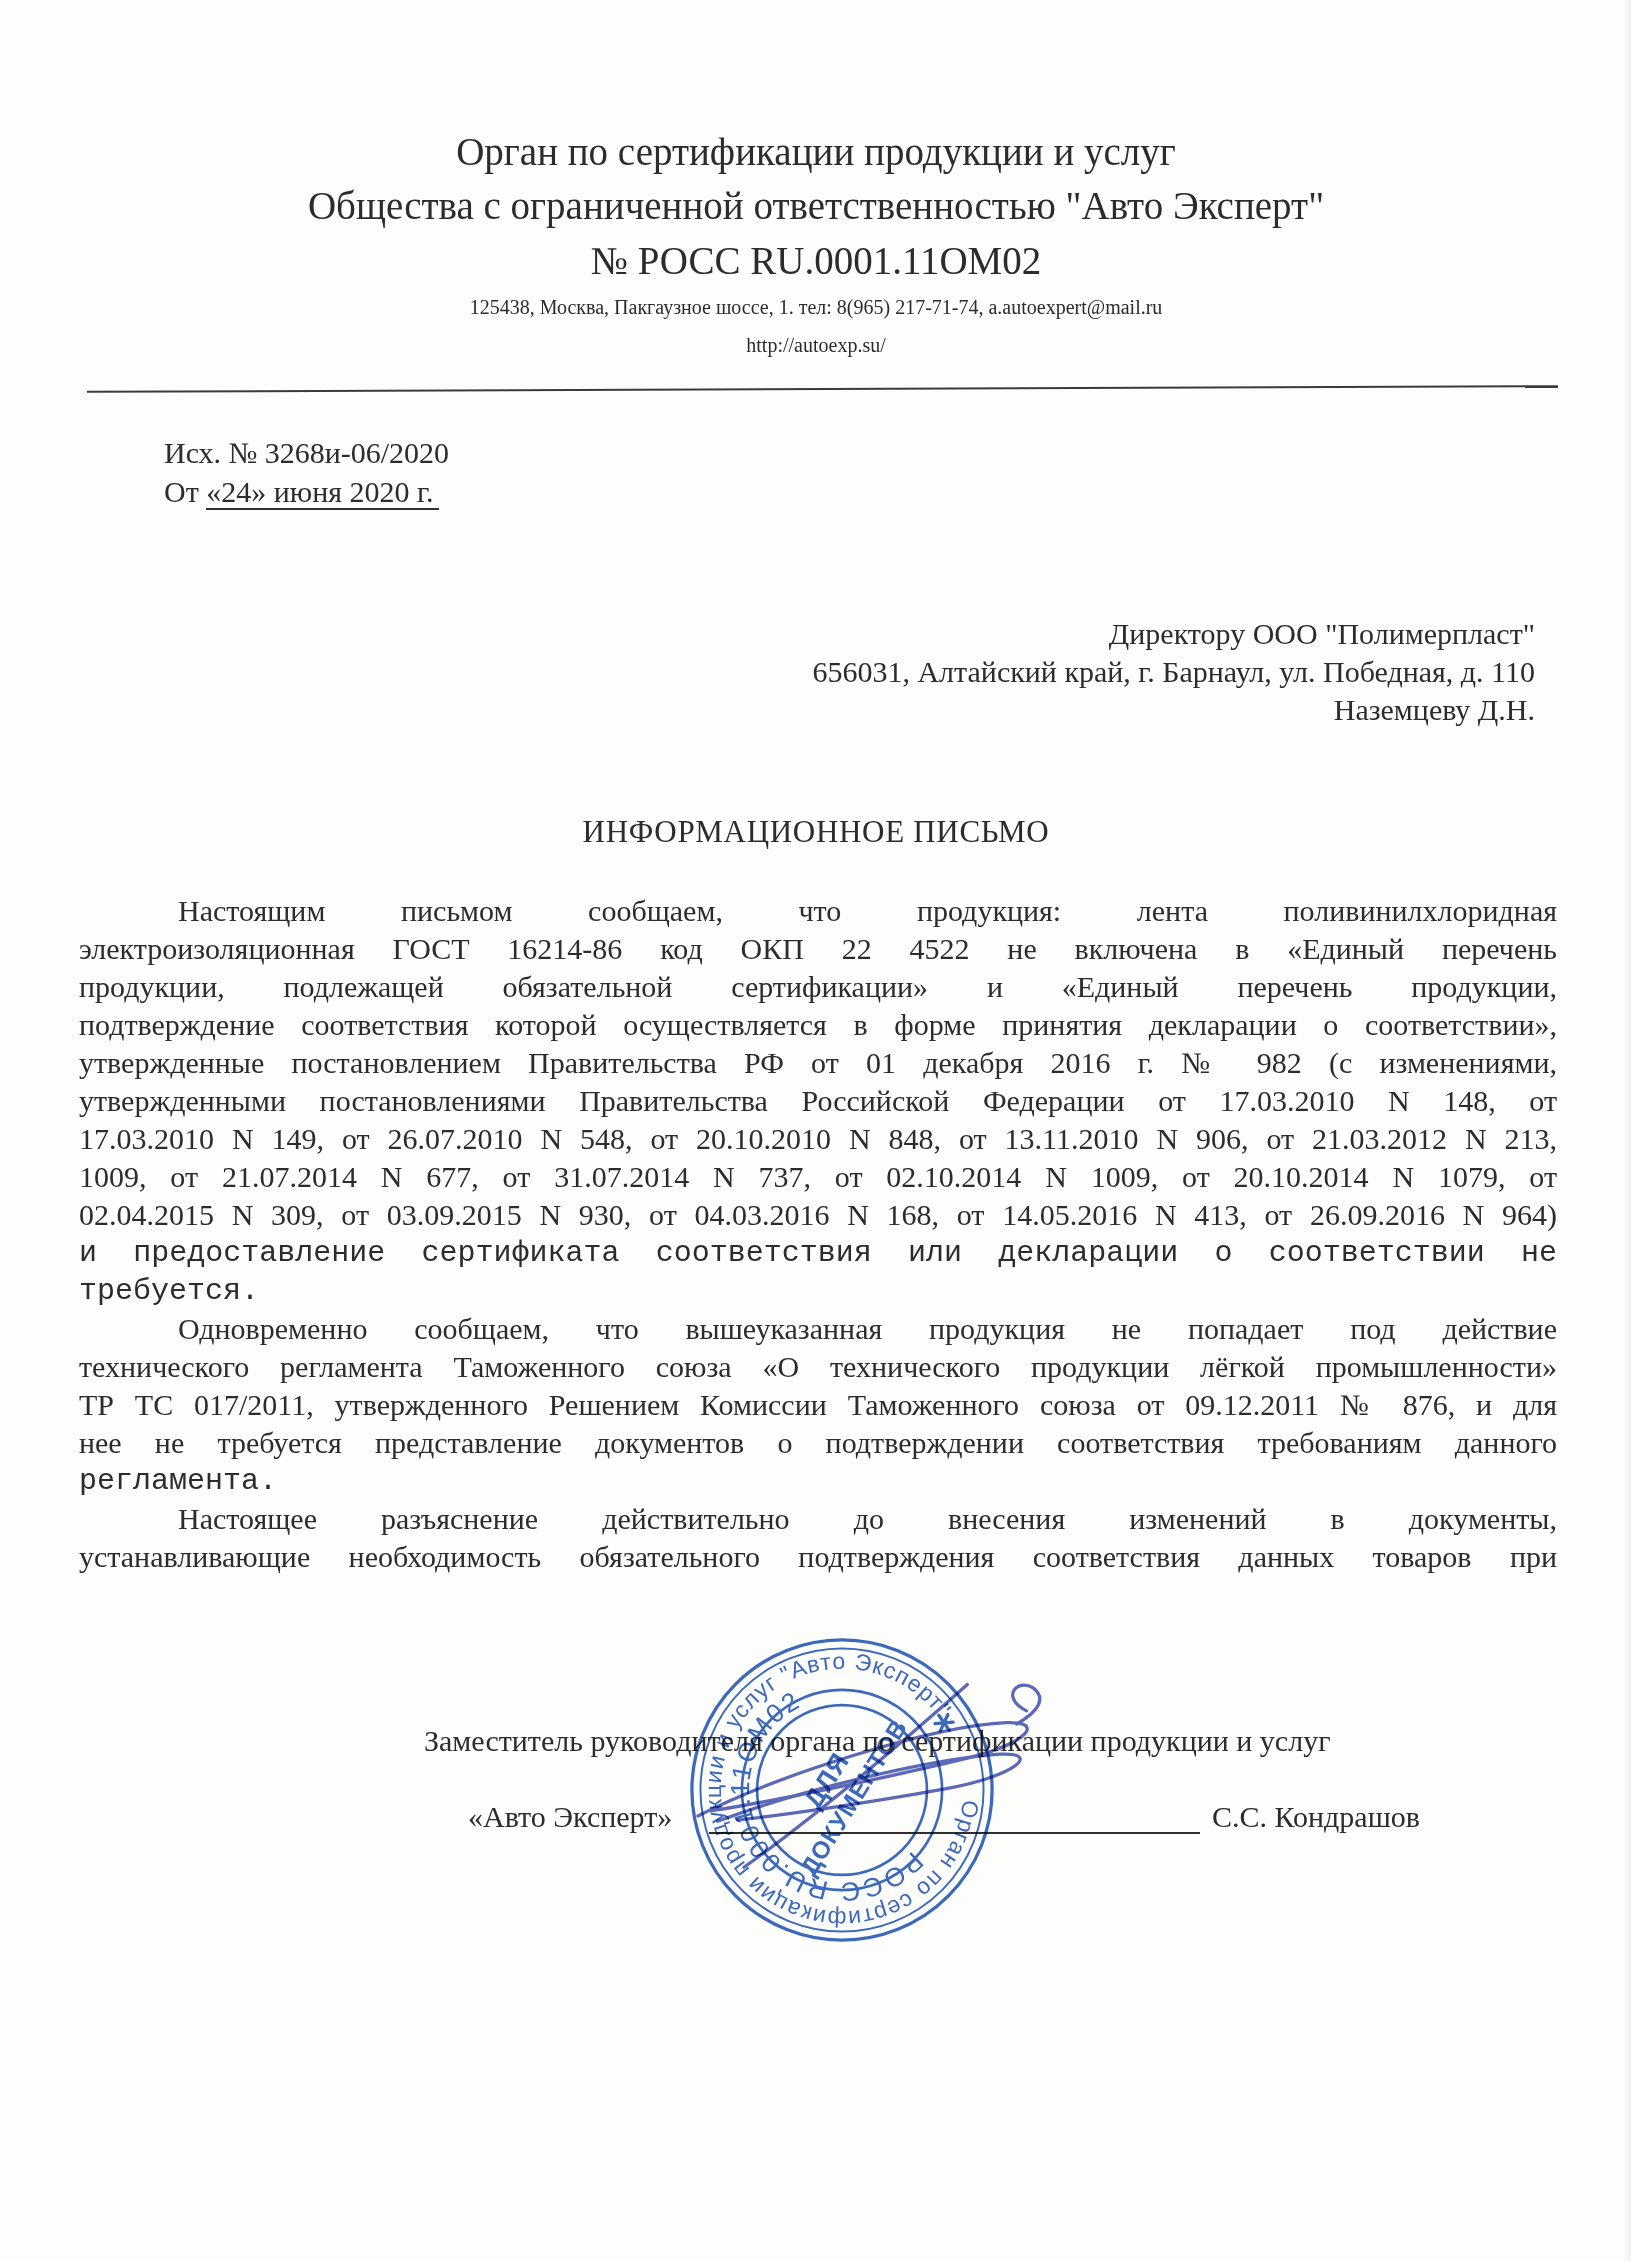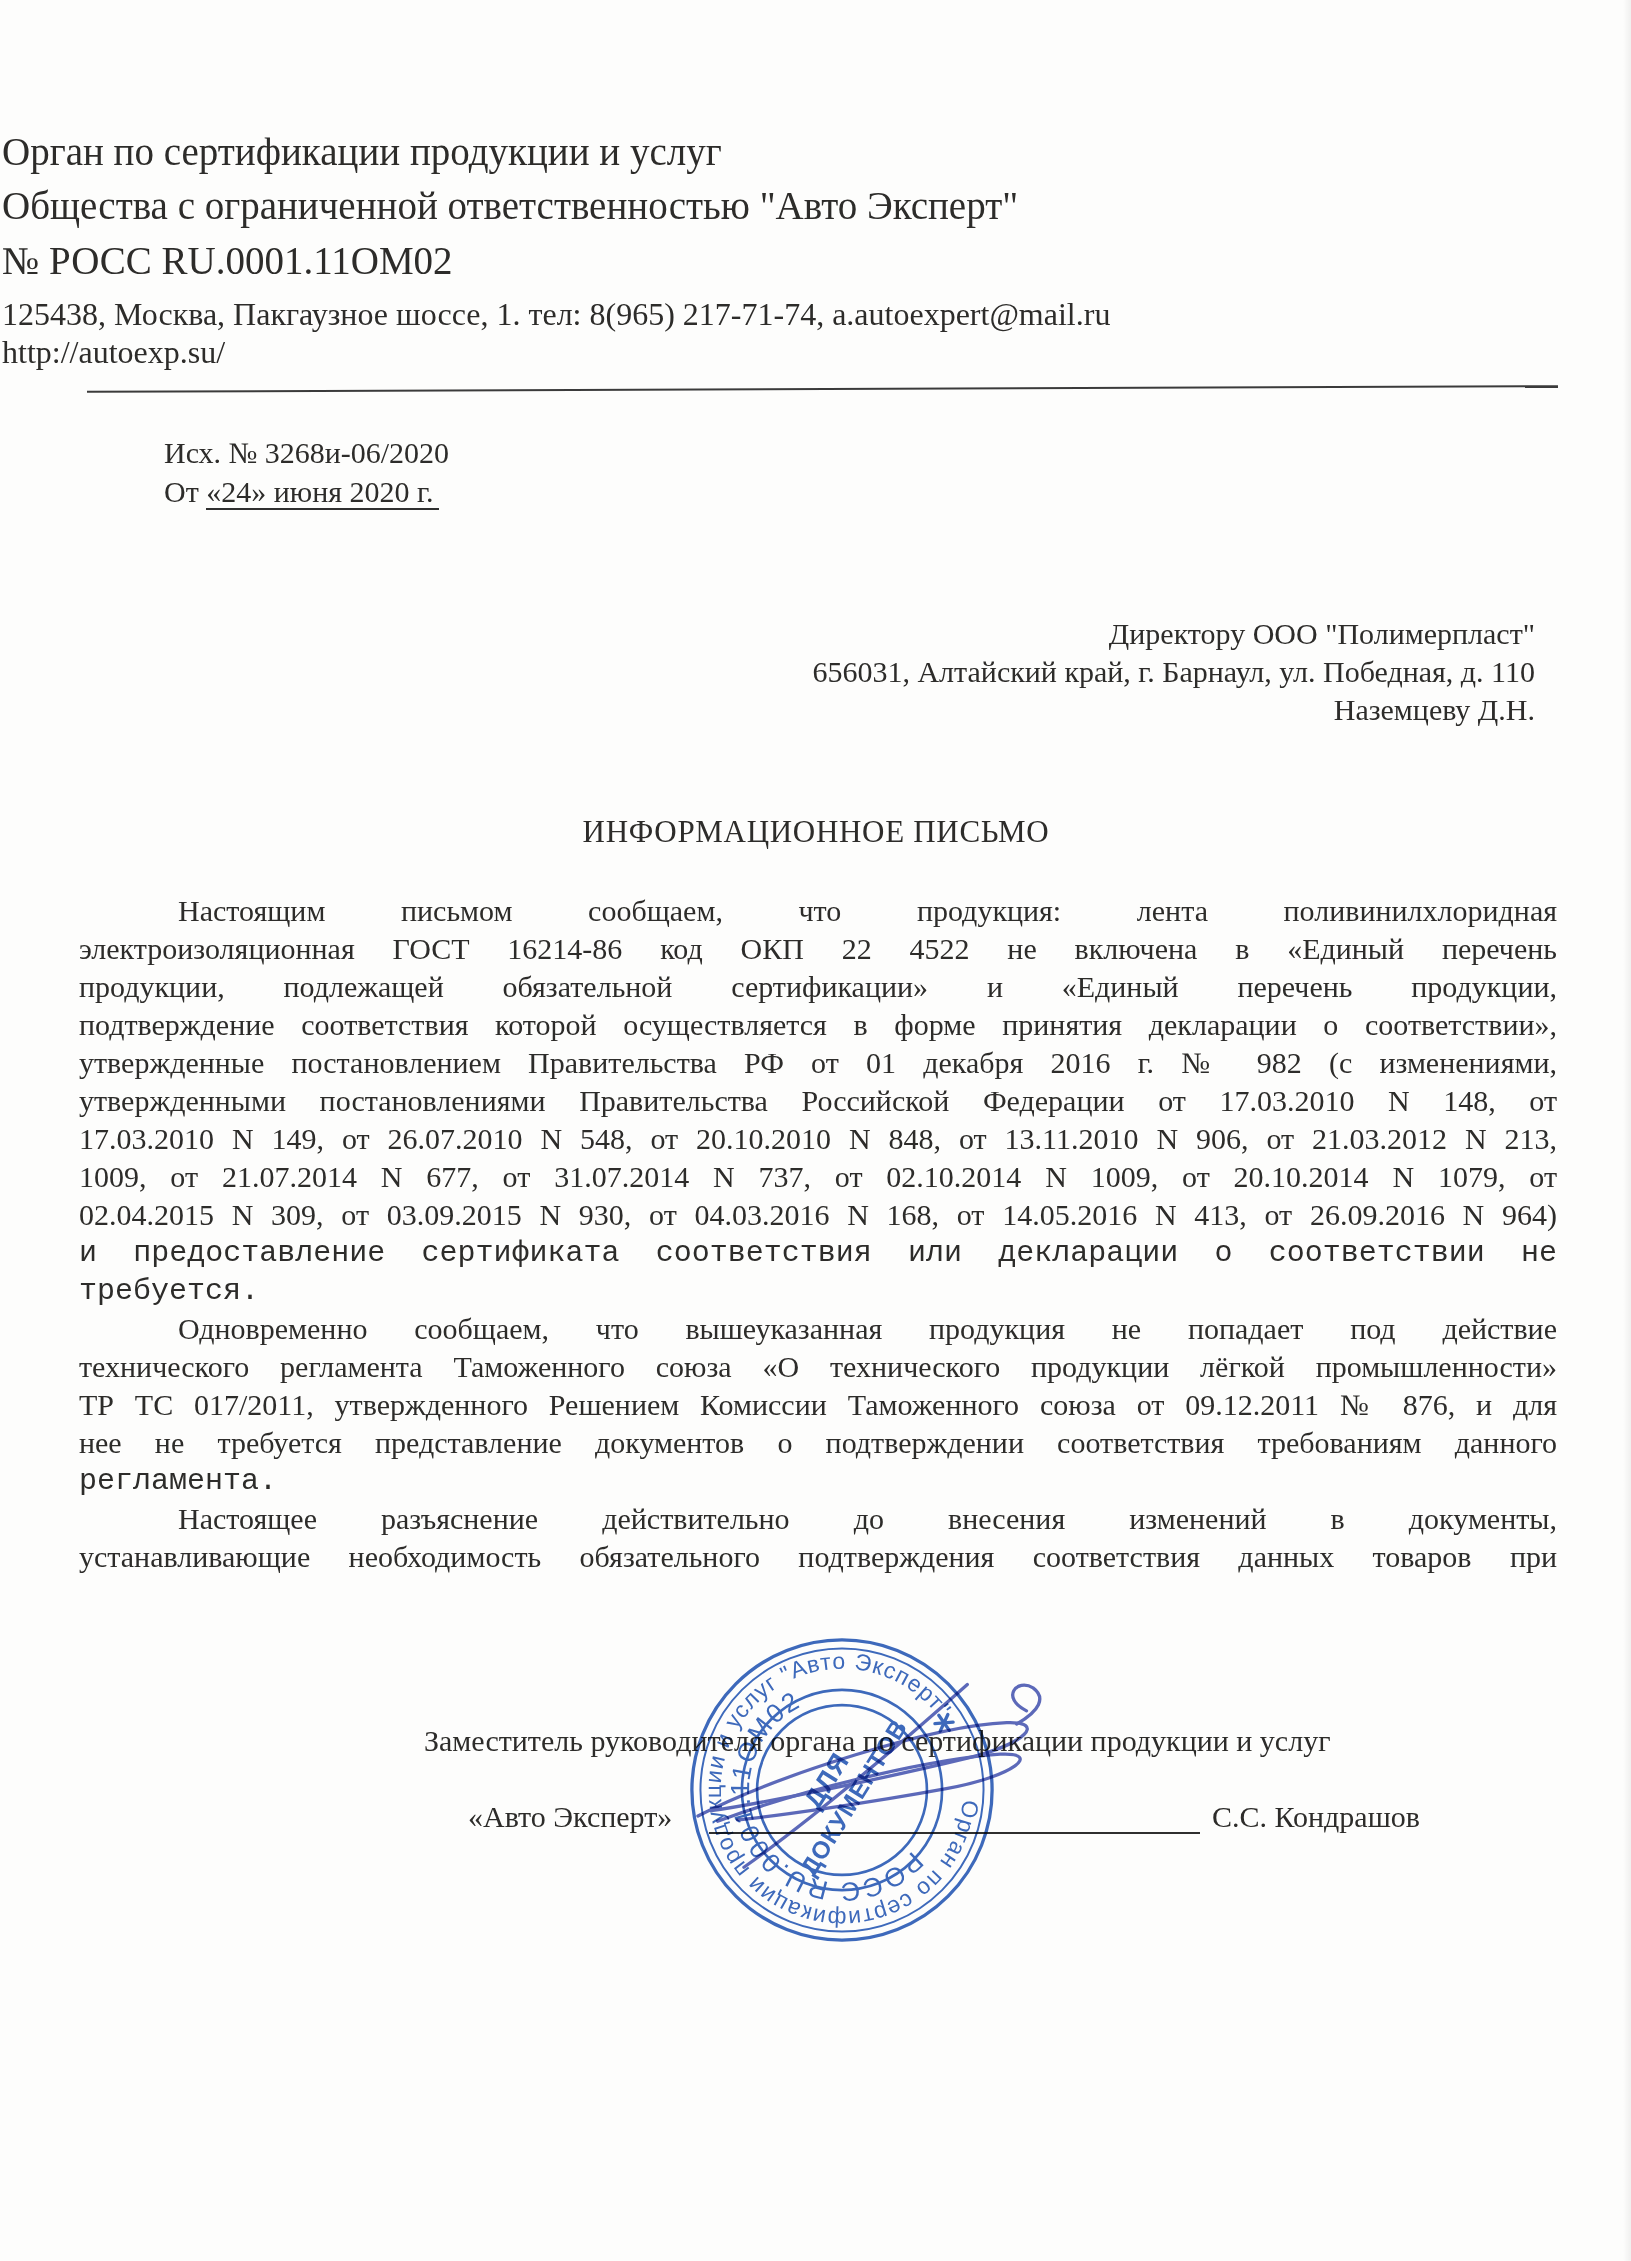--- a/index.html
+++ b/index.html
@@ -3,23 +3,23 @@
 <meta charset="utf-8">
 <style>
   html,body { margin:0; padding:0; background:#e8e8e8; }
   .page {
     position:relative; width:1632px; height:2261px;
     background:#fdfdfc; overflow:hidden;
     font-family:"Liberation Serif", serif; color:#2d2c2a;
   }
   .abs { position:absolute; }
   
-  .hdr { left:2px; width:1592px; text-align:left; white-space:nowrap; }
+  .hdr { left:20px; width:1592px; text-align:center; white-space:nowrap; }
   .h-big { font-size:39px; }
-  .h-small { font-size:32px; }
+  .h-small { font-size:20px; }
   .rule { left:87px; top:388px; width:1471px; height:2px; background:#3b3b3b; transform:rotate(-0.22deg); }
   
   .ref { left:164px; font-size:30px; white-space:nowrap; }
   .date-underline { border-bottom:2px solid #2f2f2f; padding-right:5.3px; }
   
   .recip { right:97px; text-align:right; font-size:30px; white-space:nowrap; }
   
   .title { left:20px; top:814px; width:1592px; text-align:center; font-size:31px; letter-spacing:0.7px; }
   
   .body-text { left:79px; top:892px; width:1478px; font-size:30px; line-height:38px; }

